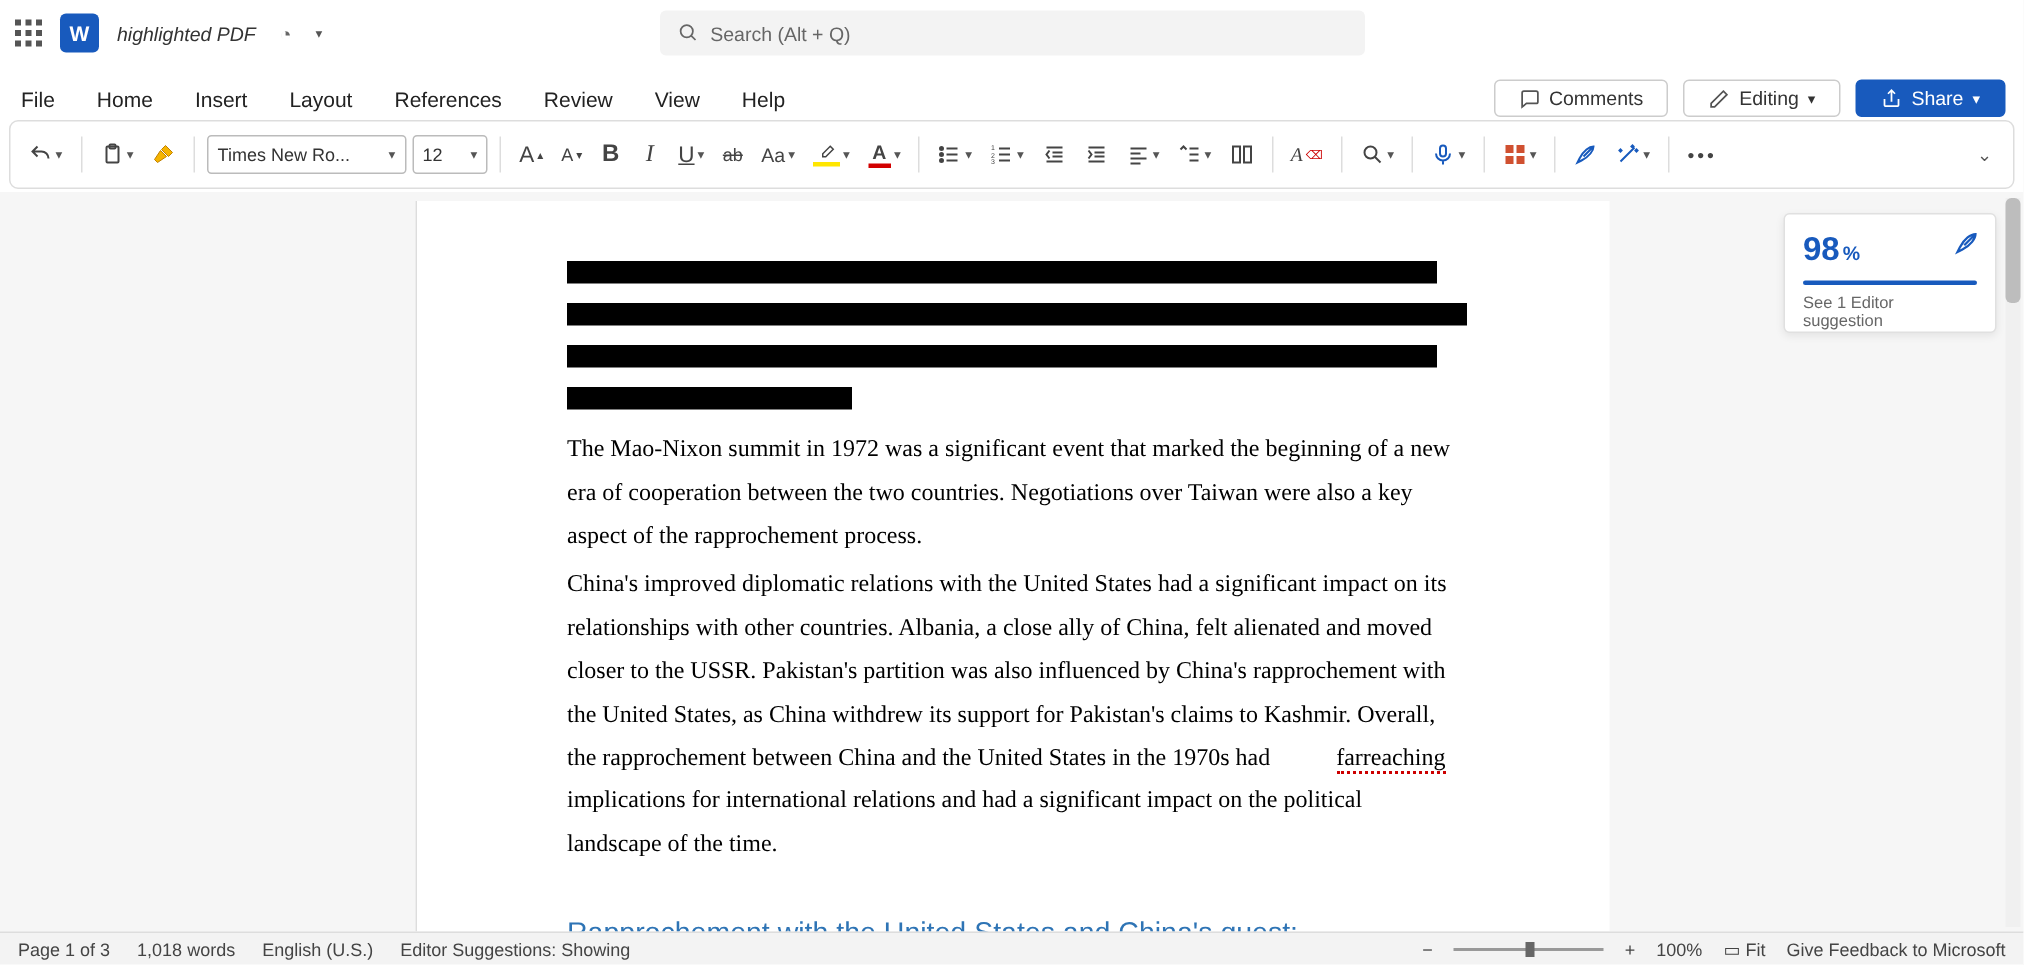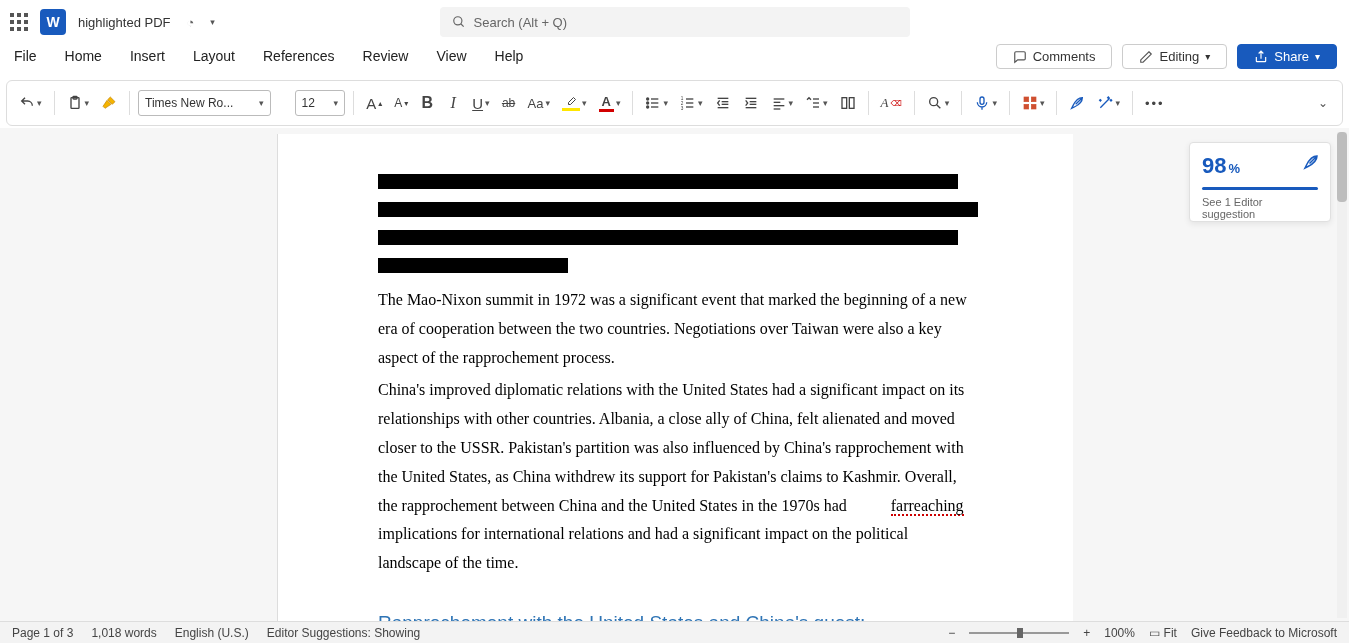--- a/index.html
+++ b/index.html
@@ -1,28 +1,28 @@
 <!DOCTYPE html>
 <html><head>
 <meta charset="utf-8">
 <style>
 * { margin: 0; padding: 0; box-sizing: border-box; }
 body { font-family: "Segoe UI", Arial, sans-serif; font-size: 13px; color: #333; background: #fff; overflow: hidden; width: 1349px; height: 643px; position: relative; }
 .titlebar { height: 44px; display: flex; align-items: center; padding: 0 10px; gap: 12px; }
 .app-launcher { width: 18px; height: 18px; display: grid; grid-template-columns: repeat(3,4px); grid-template-rows: repeat(3,4px); gap: 3px; cursor: pointer; }
 .app-launcher span { background: #555; }
 .word-icon { width: 26px; height: 26px; background: #185abd; color: #fff; display: flex; align-items: center; justify-content: center; font-weight: bold; border-radius: 4px; font-size: 14px; }
-.doc-title { color: #333; font-size: 13px; }
+.doc-title { color: #333; font-size: 13px; font-style: italic; }
 .saving-icon { color: #666; margin-left: 4px; }
 .searchbox { position: absolute; left: 50%; transform: translateX(-50%); width: 470px; height: 30px; background: #f3f3f3; border-radius: 4px; display: flex; align-items: center; padding: 0 12px; gap: 8px; color: #666; }
 .title-right { position: absolute; right: 10px; display: flex; align-items: center; gap: 18px; }
 .buy365 { display: flex; align-items: center; gap: 8px; color: #333; cursor: pointer; }
 .gear-icon { color: #555; cursor: pointer; }
 .avatar { width: 30px; height: 30px; border: 1px solid #aaa; border-radius: 50%; display: flex; align-items: center; justify-content: center; font-size: 11px; color: #555; }
-.tabs { height: 34px; display: flex; align-items: flex-start; padding: 0 12px; gap: 24px; font-size: 14px; color: #222; border-bottom: 0; }
+.tabs { height: 34px; display: flex; align-items: flex-end; padding: 0 12px; gap: 24px; font-size: 14px; color: #222; border-bottom: 0; }
 .tabs .tab { cursor: pointer; padding: 4px 2px; }
 .tabs-right { margin-left: auto; display: flex; align-items: center; gap: 10px; }
 .pill-btn { border: 1px solid #ccc; border-radius: 4px; padding: 4px 16px; display: flex; align-items: center; gap: 6px; font-size: 13px; cursor: pointer; background: #fff; color:#333;}
 .pill-btn.primary { background: #185abd; color: #fff; border-color: #185abd; }
 .pill-btn .chev { font-size: 10px; }
 .ribbon { height: 46px; margin: 2px 6px 0 6px; border: 1px solid #ddd; border-radius: 6px; display: flex; align-items: center; padding: 0 8px; gap: 4px; background: #fff; }
 .r-btn { padding: 4px 4px; display: flex; align-items: center; gap: 2px; cursor: pointer; color: #444; border-radius:3px; min-width:22px; justify-content:center;}
 .r-sep { width: 1px; height: 24px; background: #ddd; margin: 0 4px; }
 .font-box { border: 1px solid #bbb; border-radius: 3px; height: 26px; display: flex; align-items: center; padding: 0 6px; font-size: 12px; color:#333; gap:4px;}
 .font-name { width: 110px; overflow: hidden; white-space: nowrap; text-overflow: ellipsis; }
@@ -141,21 +141,21 @@
   <div class="r-btn">
       <svg width="16" height="16" viewBox="0 0 24 24" fill="#f5b400" stroke="#c08000" stroke-width="1">
         <path d="M14 3l7 7-4 4-7-7zM9 8l-6 9 3 3 9-6z"></path>
       </svg>
     </div>
   <div class="r-sep"></div>
   <div class="font-box">
       <span class="font-name">Times New Ro...</span>
       <span class="chev-s">▾</span>
     </div>
-  <div class="font-box" style="margin-left:20px;">
+  <div class="font-box" style="margin-left:0;">
       <span class="font-size">12</span>
       <span class="chev-s">▾</span>
     </div>
   <div class="r-sep"></div>
   <div class="r-btn" style="font-size:15px;">A<sup style="font-size:8px;">▴</sup></div>
   <div class="r-btn" style="font-size:12px;">A<sup style="font-size:8px;">▾</sup></div>
   <div class="r-btn">
       <span class="bold-b">B</span>
     </div>
   <div class="r-btn">

